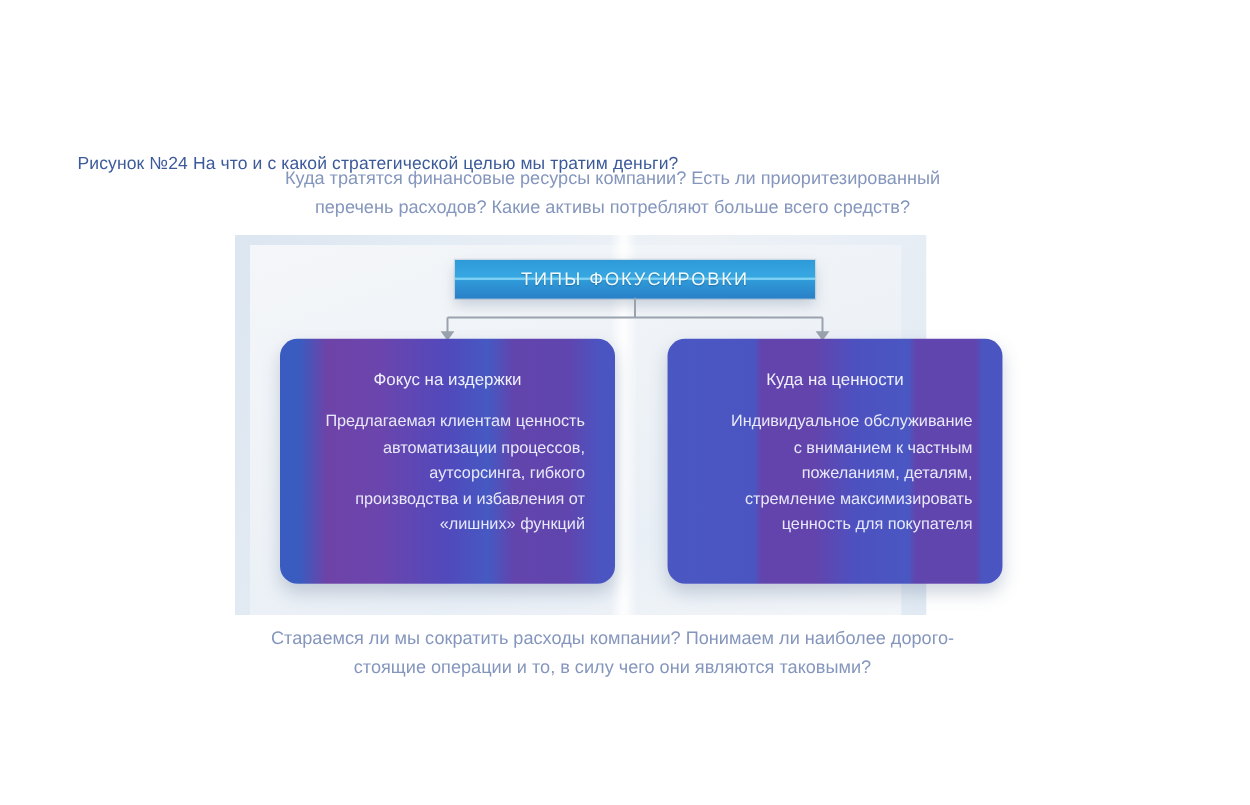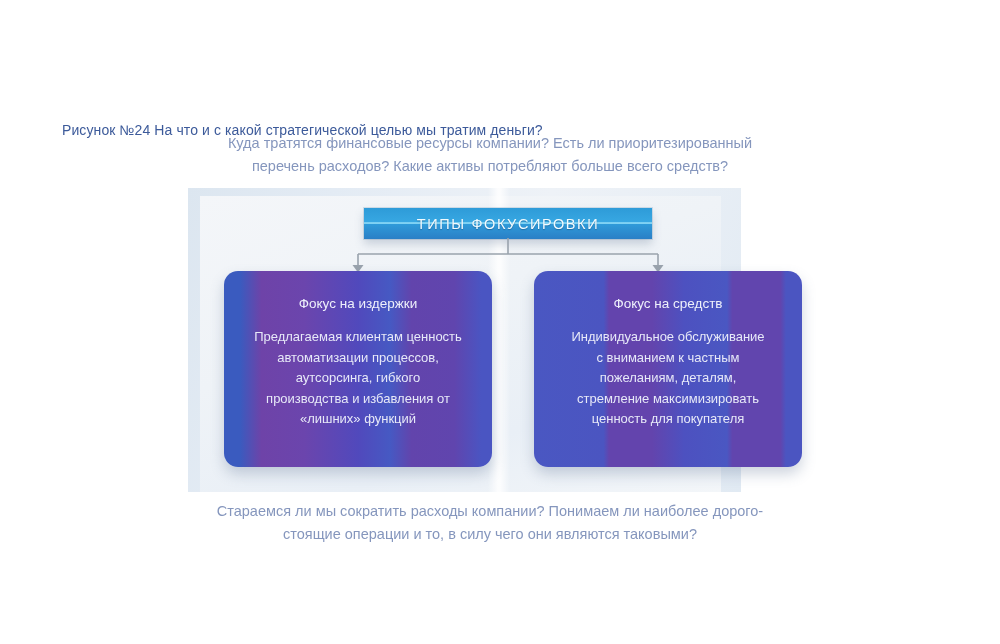--- a/index.html
+++ b/index.html
@@ -163,21 +163,21 @@
     font-weight: 400;
     line-height: 18px;
   }
   .card-body {
     margin-top: 14px;
     font-size: 13px;
     line-height: 20.5px;
     color: #e7e9f8;
     font-weight: 400;
   }
-  .card-body .line { display: block; }
+  .card-body .line { display: block; text-align: right; }
 </style>
 </head>
 <body>
 
 <div class="figure-title">Рисунок №24 На что и с какой стратегической целью мы тратим деньги?</div>
 
 <div class="question question-top">
   <span class="line">Куда тратятся финансовые ресурсы компании? Есть ли приоритезированный</span>
   <span class="line">перечень расходов? Какие активы потребляют больше всего средств?</span>
 </div>
@@ -208,21 +208,21 @@
     <div class="card-body">
       <span class="line">Предлагаемая клиентам ценность</span>
       <span class="line">автоматизации процессов,</span>
       <span class="line">аутсорсинга, гибкого</span>
       <span class="line">производства и избавления от</span>
       <span class="line">«лишних» функций</span>
     </div>
   </div>
 
   <div class="card card-right">
-    <div class="card-heading">Фокус на средств</div>
+    <div class="card-heading">Куда на ценности</div>
     <div class="card-body">
       <span class="line">Индивидуальное обслуживание</span>
       <span class="line">с вниманием к частным</span>
       <span class="line">пожеланиям, деталям,</span>
       <span class="line">стремление максимизировать</span>
       <span class="line">ценность для покупателя</span>
     </div>
   </div>
 
 </div>

